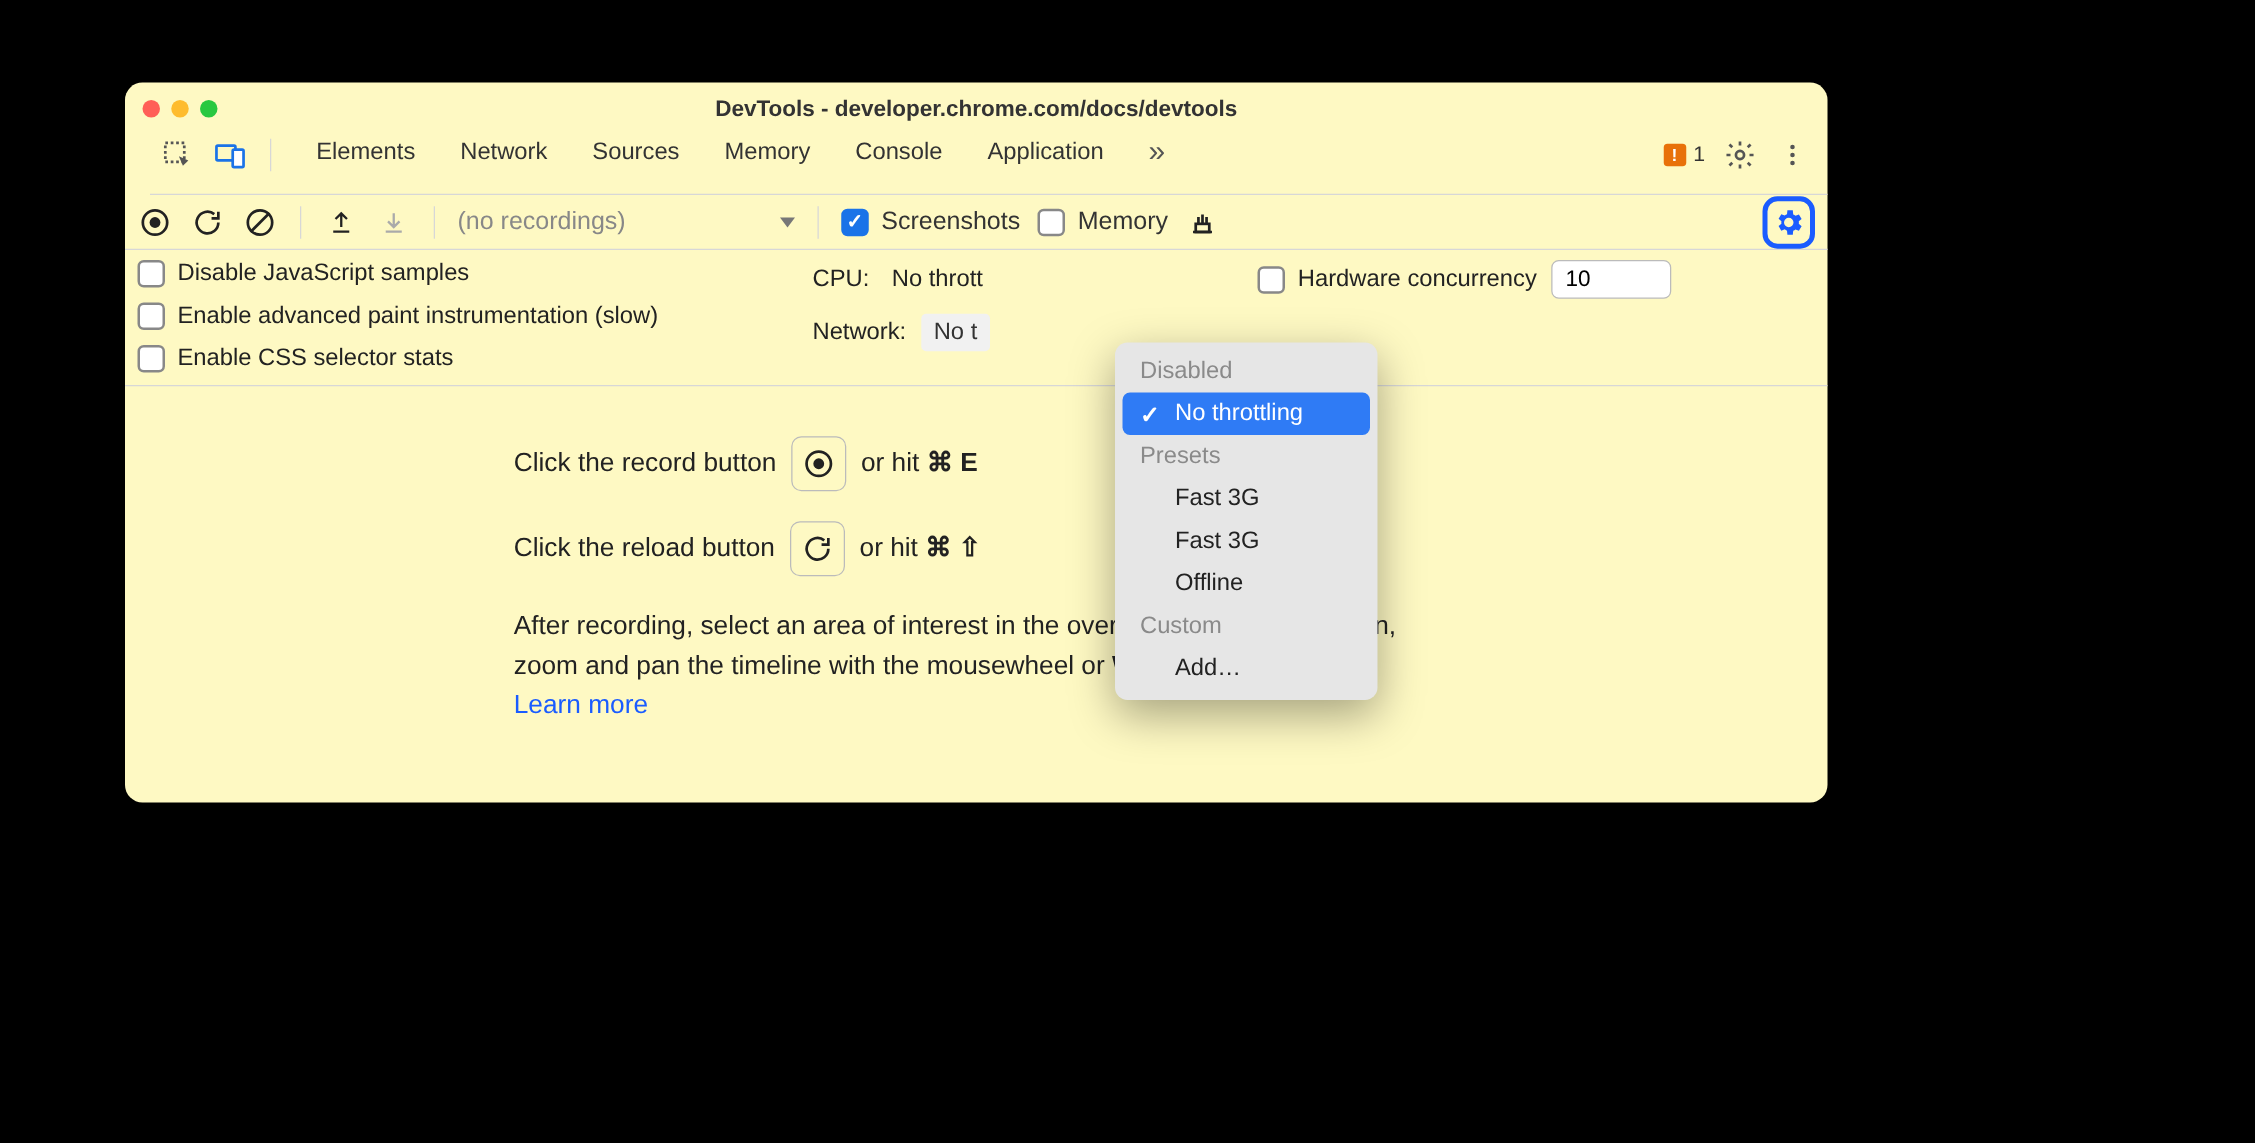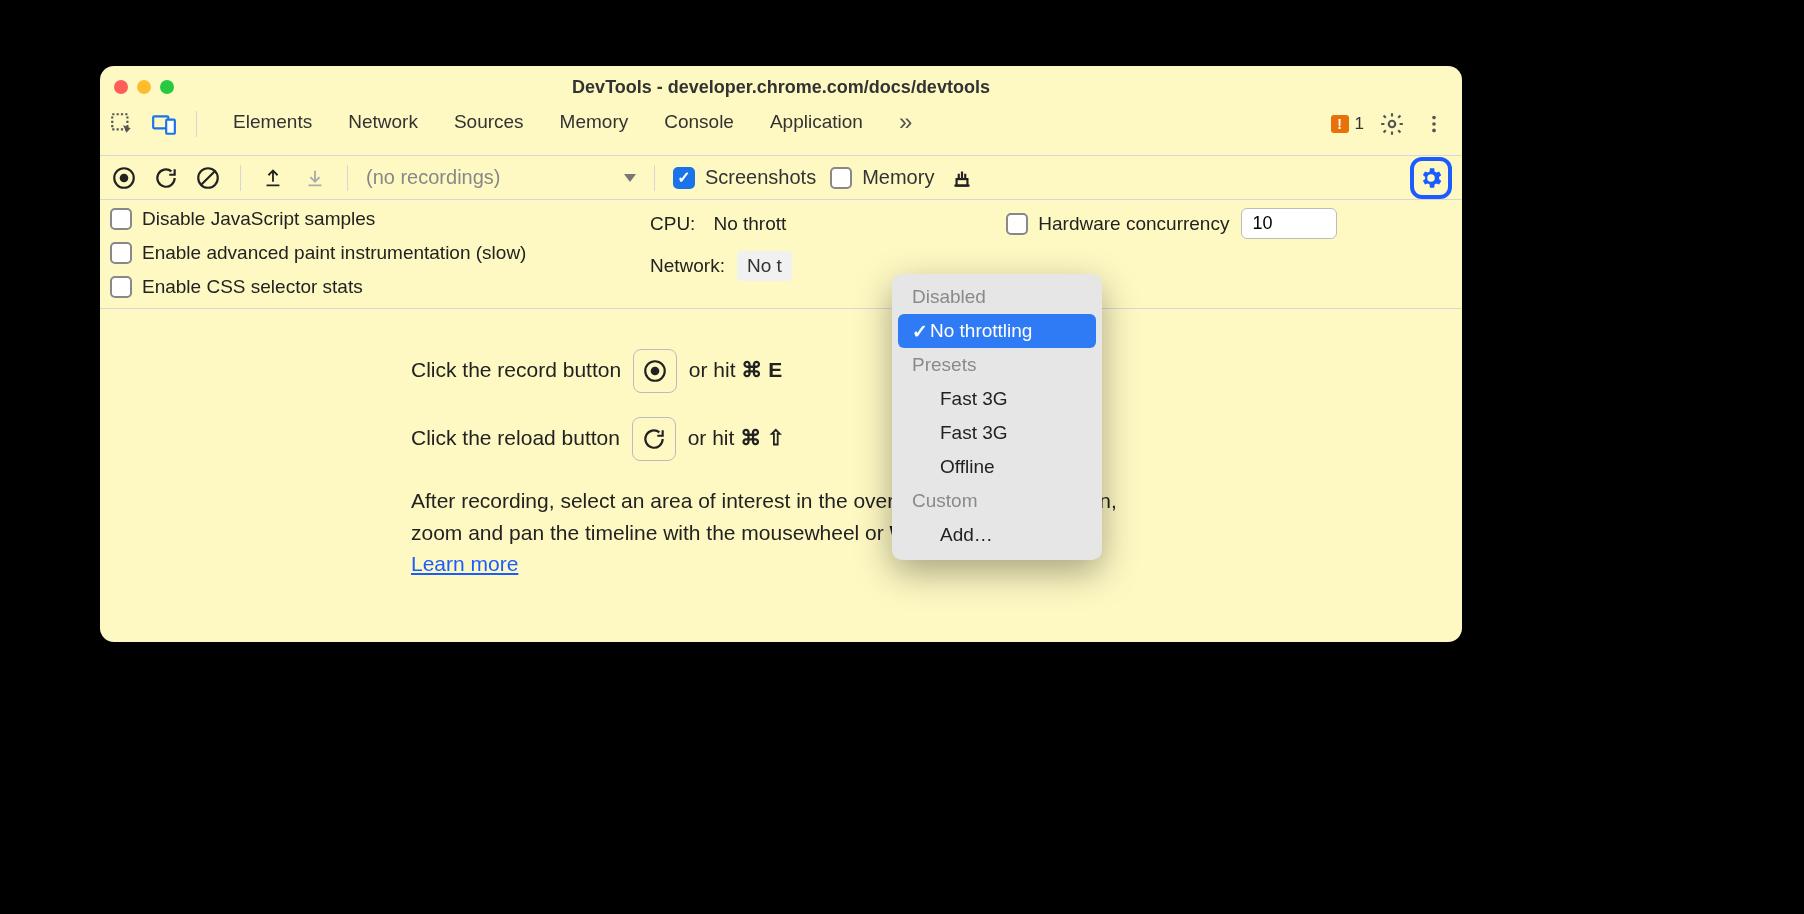--- a/index.html
+++ b/index.html
@@ -43,20 +43,21 @@
   }
   
   .tabstrip {
     height: 48px;
     border-bottom: 1px solid #d7d7d7;
     display:flex; align-items:center;
     padding: 0 8px 16px 8px;
     gap: 6px;
     font-size: 19px;
     color:#333;
+    margin-left:20px;
   }
   .ts-left { display:flex; align-items:center; gap:14px; padding-right:8px;}
   .ts-tabs { display:flex; align-items:stretch; gap:0; height:100%; }
   .tab {
     padding: 0 18px;
     display:flex; align-items:center;
     color:#333; cursor:pointer;
     border-bottom: 3px solid transparent;
   }
   .tab.active { color:#1a73e8; border-bottom-color:#1a73e8; }
@@ -139,41 +140,41 @@
     font-size: 19px;
     z-index: 50;
   }
   .menu-hdr { color:#8a8a8a; padding: 6px 20px; }
   .menu-item {
     padding: 6px 20px 6px 48px;
     position:relative; color:#222; cursor:pointer;
   }
   .menu-item.selected {
     background:#2f7bf5; color:#fff; margin: 0 6px; border-radius:6px;
-    padding-left:32px;
+    padding-left:42px;
   }
   .menu-item.selected::before {
     content:"✓"; position:absolute; left:14px; top:6px; color:#fff; font-weight:600;
   }
 
   
   .help {
     flex:1; padding: 40px 0 0 0;
     display:flex; justify-content:center;
     font-size: 21px; color:#222;
   }
   .help-inner { width: 740px; }
   .help p { margin-bottom: 24px; line-height:1.5;}
   .key-btn {
     display:inline-flex; align-items:center; justify-content:center;
     width:44px; height:44px;
     border:1px solid #bbb; border-radius:8px;
     vertical-align:middle; margin: 0 6px;
   }
-  .link { color:#1a5cff; text-decoration: underline; cursor:pointer;}
+  .link { color:#1a5cff; cursor:pointer;}
   strong.k { font-weight:700; }
 
   
   .i20{width:22px;height:22px;}
   .i24{width:26px;height:26px;}
   .chevrons { font-size:24px; letter-spacing:-4px; color:#555; font-weight:400;}
   .triangle-down {
     width:0;height:0;border-left:6px solid transparent;border-right:6px solid transparent;
     border-top:8px solid #777;
   }

